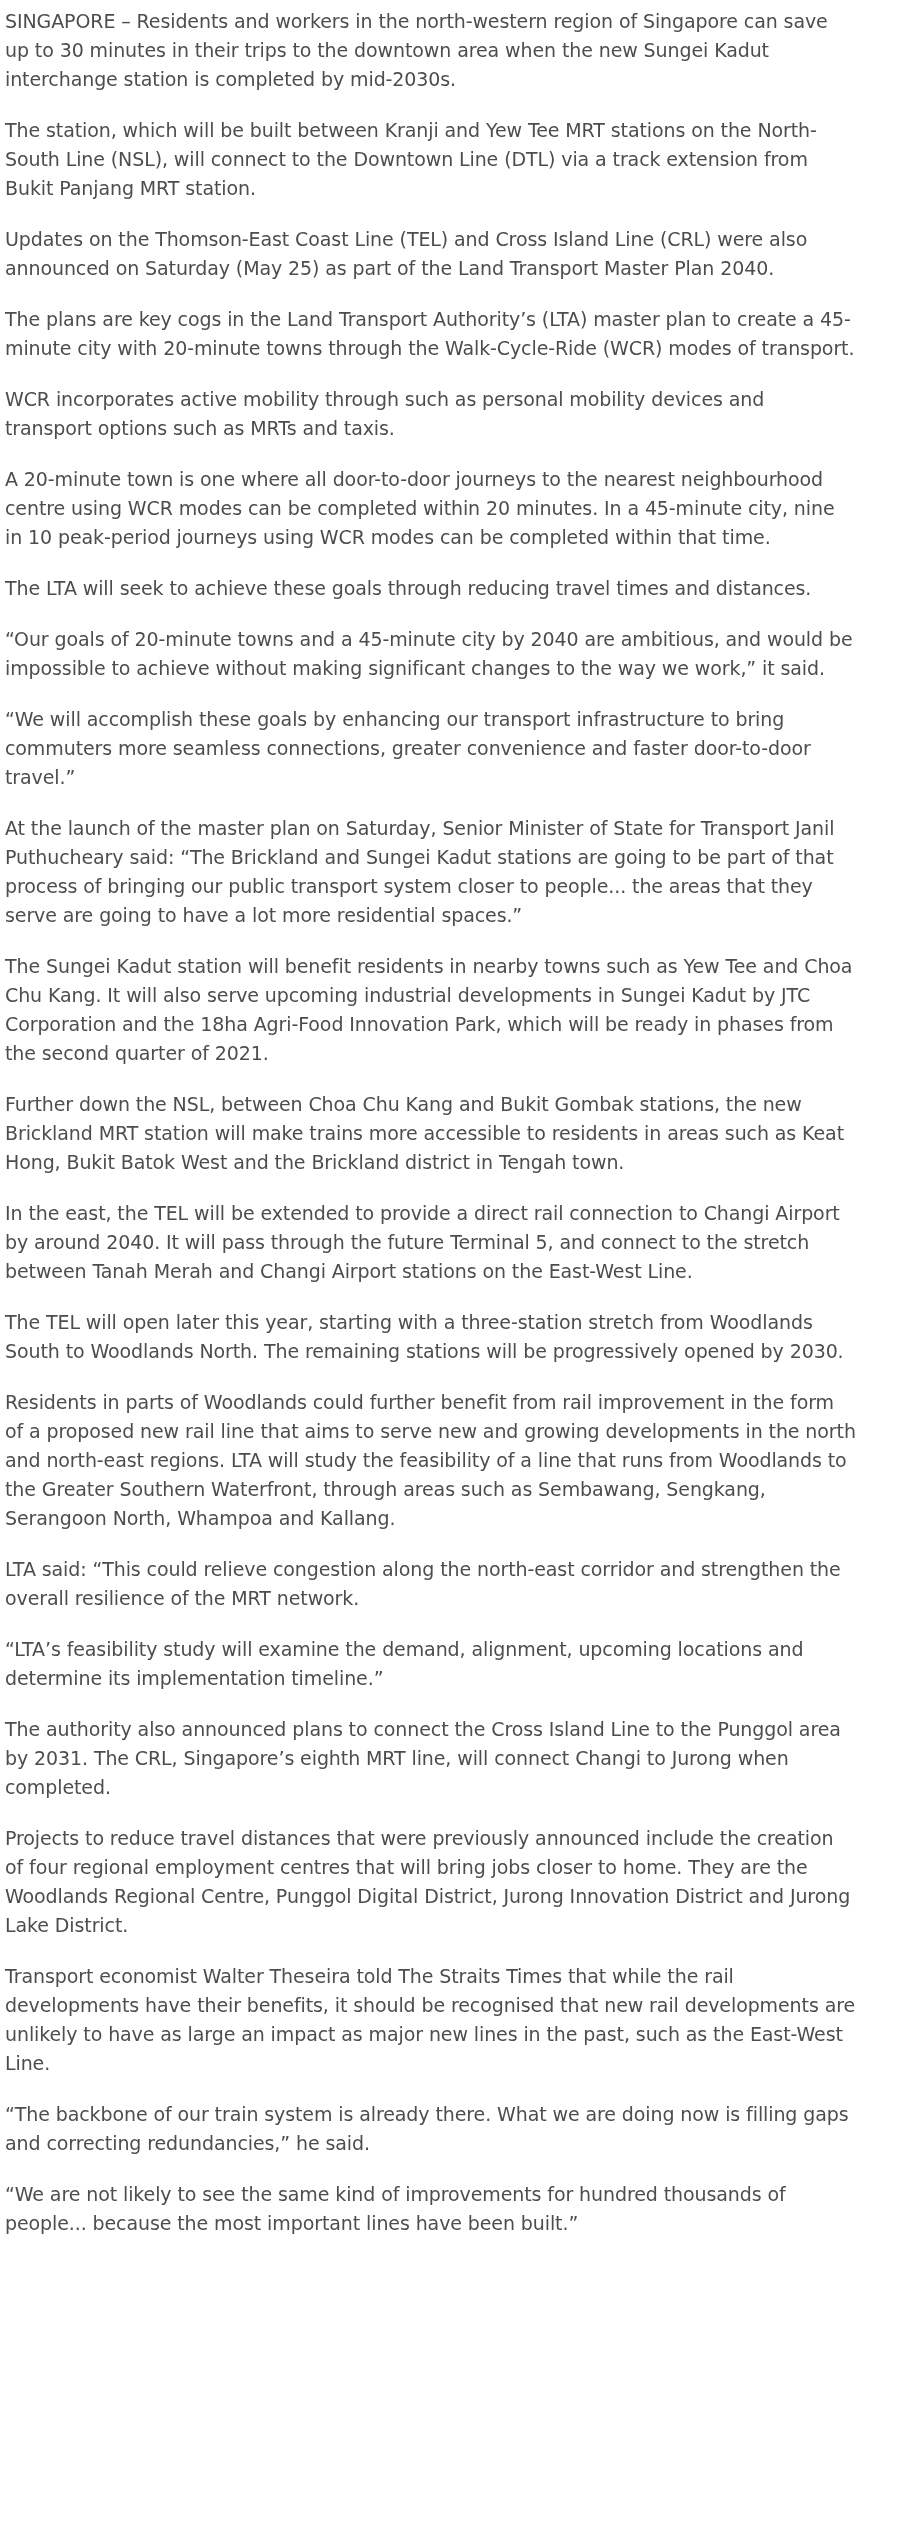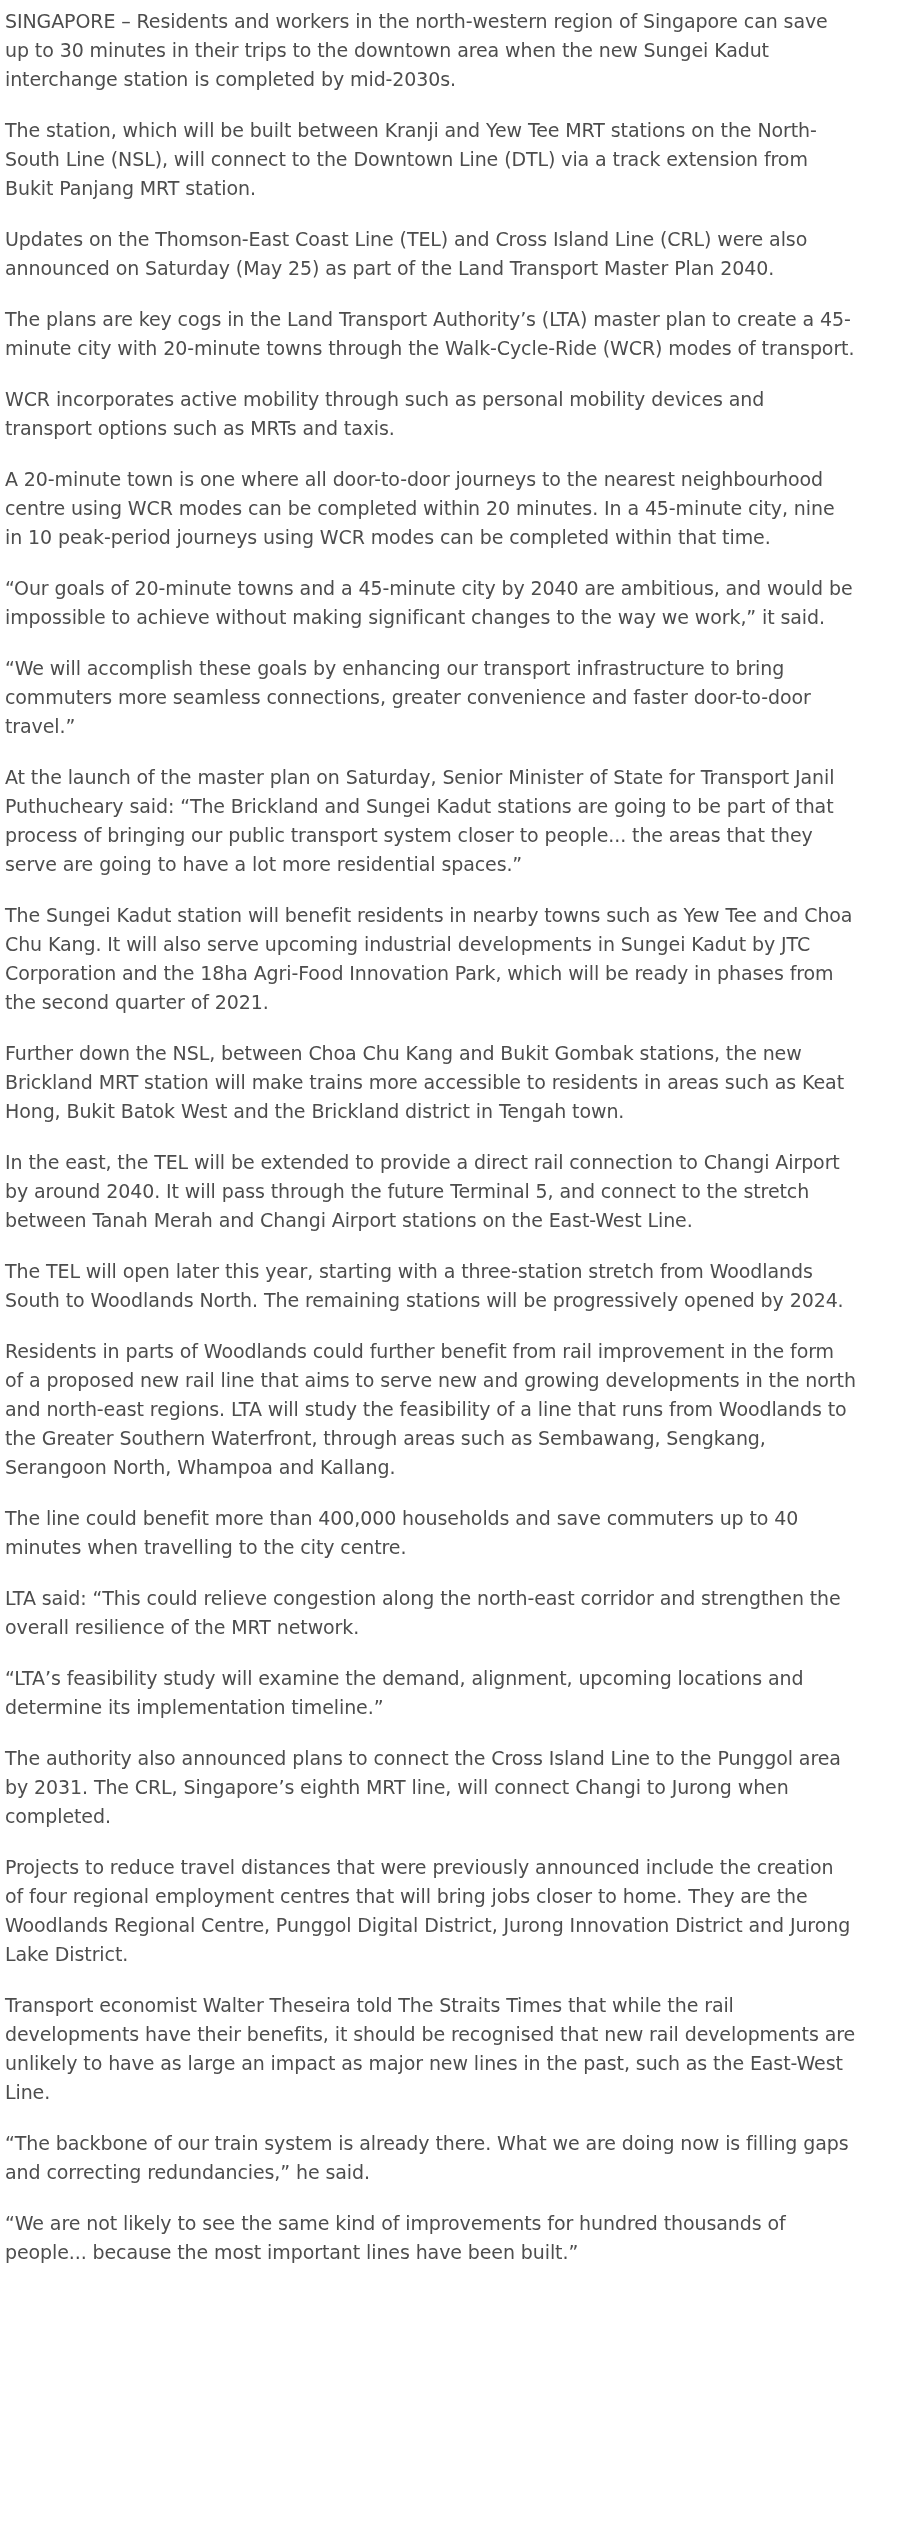--- a/index.html
+++ b/index.html
@@ -34,29 +34,29 @@
 </head>
 <body>
 
 <div class="article-body">
   <p>SINGAPORE – Residents and workers in the north-western region of Singapore can save up to 30 minutes in their trips to the downtown area when the new Sungei Kadut interchange station is completed by mid-2030s.</p>
   <p>The station, which will be built between Kranji and Yew Tee MRT stations on the North-South Line (NSL), will connect to the Downtown Line (DTL) via a track extension from Bukit Panjang MRT station.</p>
   <p>Updates on the Thomson-East Coast Line (TEL) and Cross Island Line (CRL) were also announced on Saturday (May 25) as part of the Land Transport Master Plan 2040.</p>
   <p>The plans are key cogs in the Land Transport Authority’s (LTA) master plan to create a 45-minute city with 20-minute towns through the Walk-Cycle-Ride (WCR) modes of transport.</p>
   <p>WCR incorporates active mobility through such as personal mobility devices and transport options such as MRTs and taxis.</p>
   <p>A 20-minute town is one where all door-to-door journeys to the nearest neighbourhood centre using WCR modes can be completed within 20 minutes. In a 45-minute city, nine in 10 peak-period journeys using WCR modes can be completed within that time.</p>
+  <p>The LTA will seek to achieve these goals through reducing travel times and distances.</p>
   <p>“Our goals of 20-minute towns and a 45-minute city by 2040 are ambitious, and would be impossible to achieve without making significant changes to the way we work,” it said.</p>
   <p>“We will accomplish these goals by enhancing our transport infrastructure to bring commuters more seamless connections, greater convenience and faster door-to-door travel.”</p>
   <p>At the launch of the master plan on Saturday, Senior Minister of State for Transport Janil Puthucheary said: “The Brickland and Sungei Kadut stations are going to be part of that process of bringing our public transport system closer to people... the areas that they serve are going to have a lot more residential spaces.”</p>
   <p>The Sungei Kadut station will benefit residents in nearby towns such as Yew Tee and Choa Chu Kang. It will also serve upcoming industrial developments in Sungei Kadut by JTC Corporation and the 18ha Agri-Food Innovation Park, which will be ready in phases from the second quarter of 2021.</p>
   <p>Further down the NSL, between Choa Chu Kang and Bukit Gombak stations, the new Brickland MRT station will make trains more accessible to residents in areas such as Keat Hong, Bukit Batok West and the Brickland district in Tengah town.</p>
   <p>In the east, the TEL will be extended to provide a direct rail connection to Changi Airport by around 2040. It will pass through the future Terminal 5, and connect to the stretch between Tanah Merah and Changi Airport stations on the East-West Line.</p>
-  <p>The TEL will open later this year, starting with a three-station stretch from Woodlands South to Woodlands North. The remaining stations will be progressively opened by 2024.</p>
+  <p>The TEL will open later this year, starting with a three-station stretch from Woodlands South to Woodlands North. The remaining stations will be progressively opened by 2030.</p>
   <p>Residents in parts of Woodlands could further benefit from rail improvement in the form of a proposed new rail line that aims to serve new and growing developments in the north and north-east regions. LTA will study the feasibility of a line that runs from Woodlands to the Greater Southern Waterfront, through areas such as Sembawang, Sengkang, Serangoon North, Whampoa and Kallang.</p>
-  <p>The line could benefit more than 400,000 households and save commuters up to 40 minutes when travelling to the city centre.</p>
   <p>LTA said: “This could relieve congestion along the north-east corridor and strengthen the overall resilience of the MRT network.</p>
   <p>“LTA’s feasibility study will examine the demand, alignment, upcoming locations and determine its implementation timeline.”</p>
   <p>The authority also announced plans to connect the Cross Island Line to the Punggol area by 2031. The CRL, Singapore’s eighth MRT line, will connect Changi to Jurong when completed.</p>
   <p>Projects to reduce travel distances that were previously announced include the creation of four regional employment centres that will bring jobs closer to home. They are the Woodlands Regional Centre, Punggol Digital District, Jurong Innovation District and Jurong Lake District.</p>
   <p>Transport economist Walter Theseira told The Straits Times that while the rail developments have their benefits,  it should be recognised that new rail developments are unlikely to have as large an impact as major new lines in the past, such as the East-West Line.</p>
   <p>“The backbone of our train system is already there. What we are doing now is filling gaps and correcting redundancies,” he said.</p>
   <p>“We are not likely to see the same kind of improvements for hundred thousands of people... because the most important lines have been built.”</p>
 </div>
 
 </body></html>

